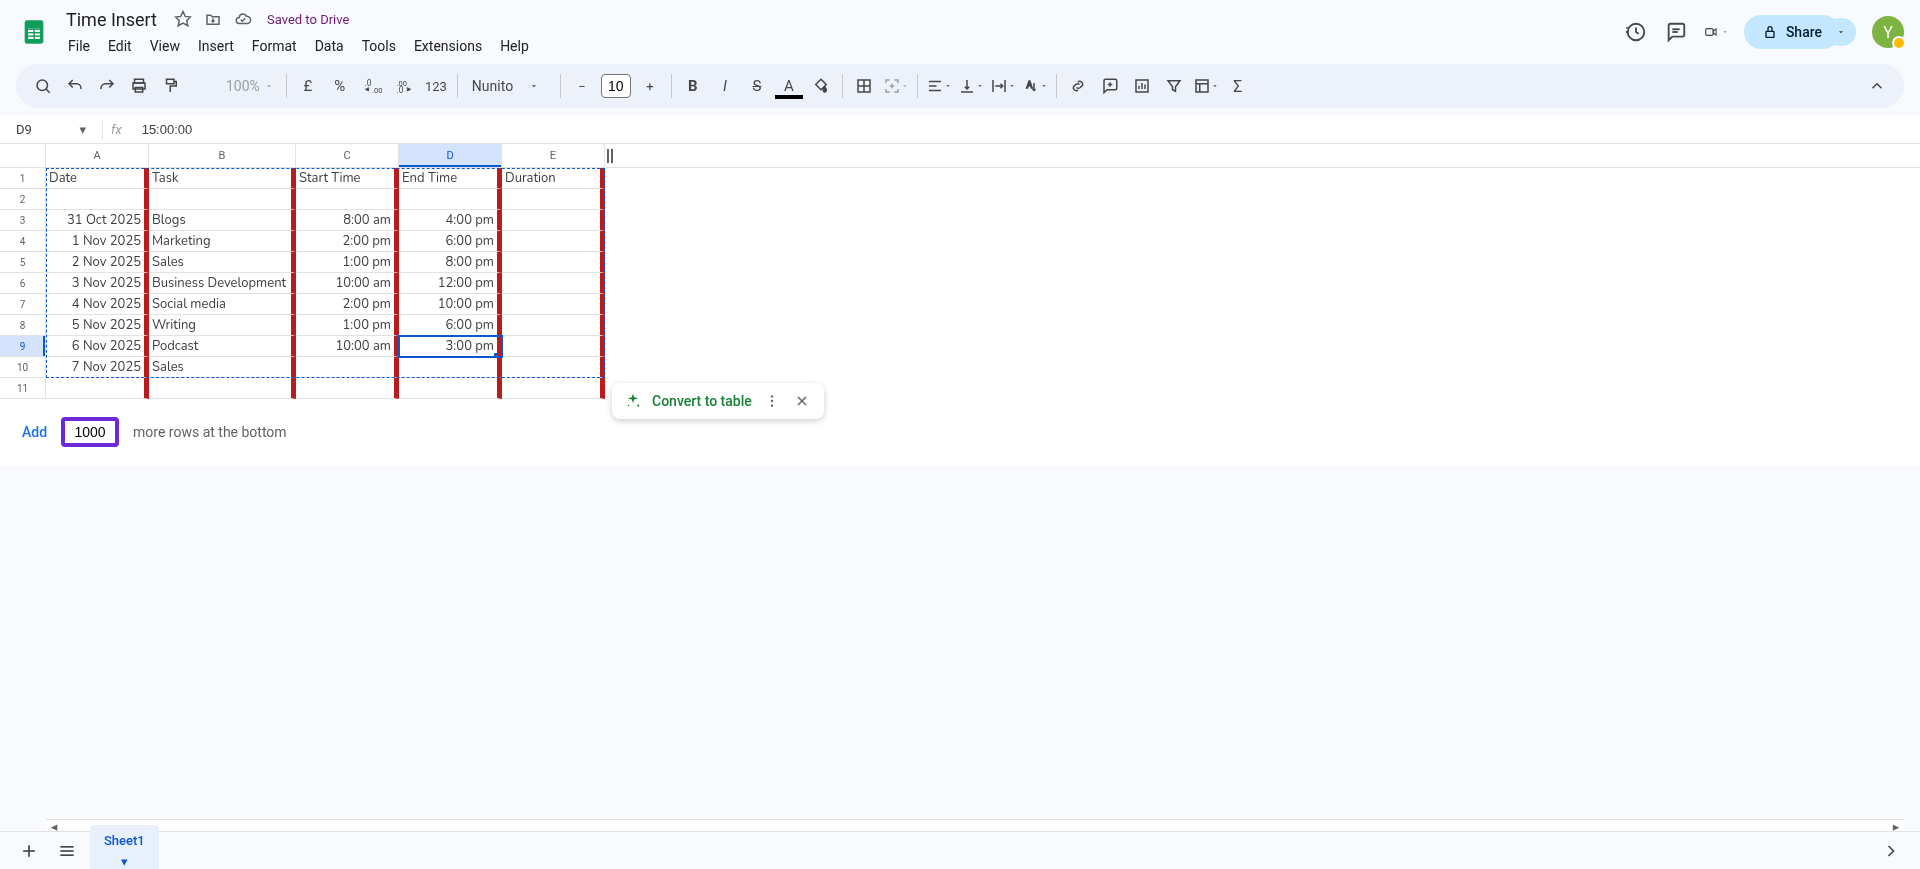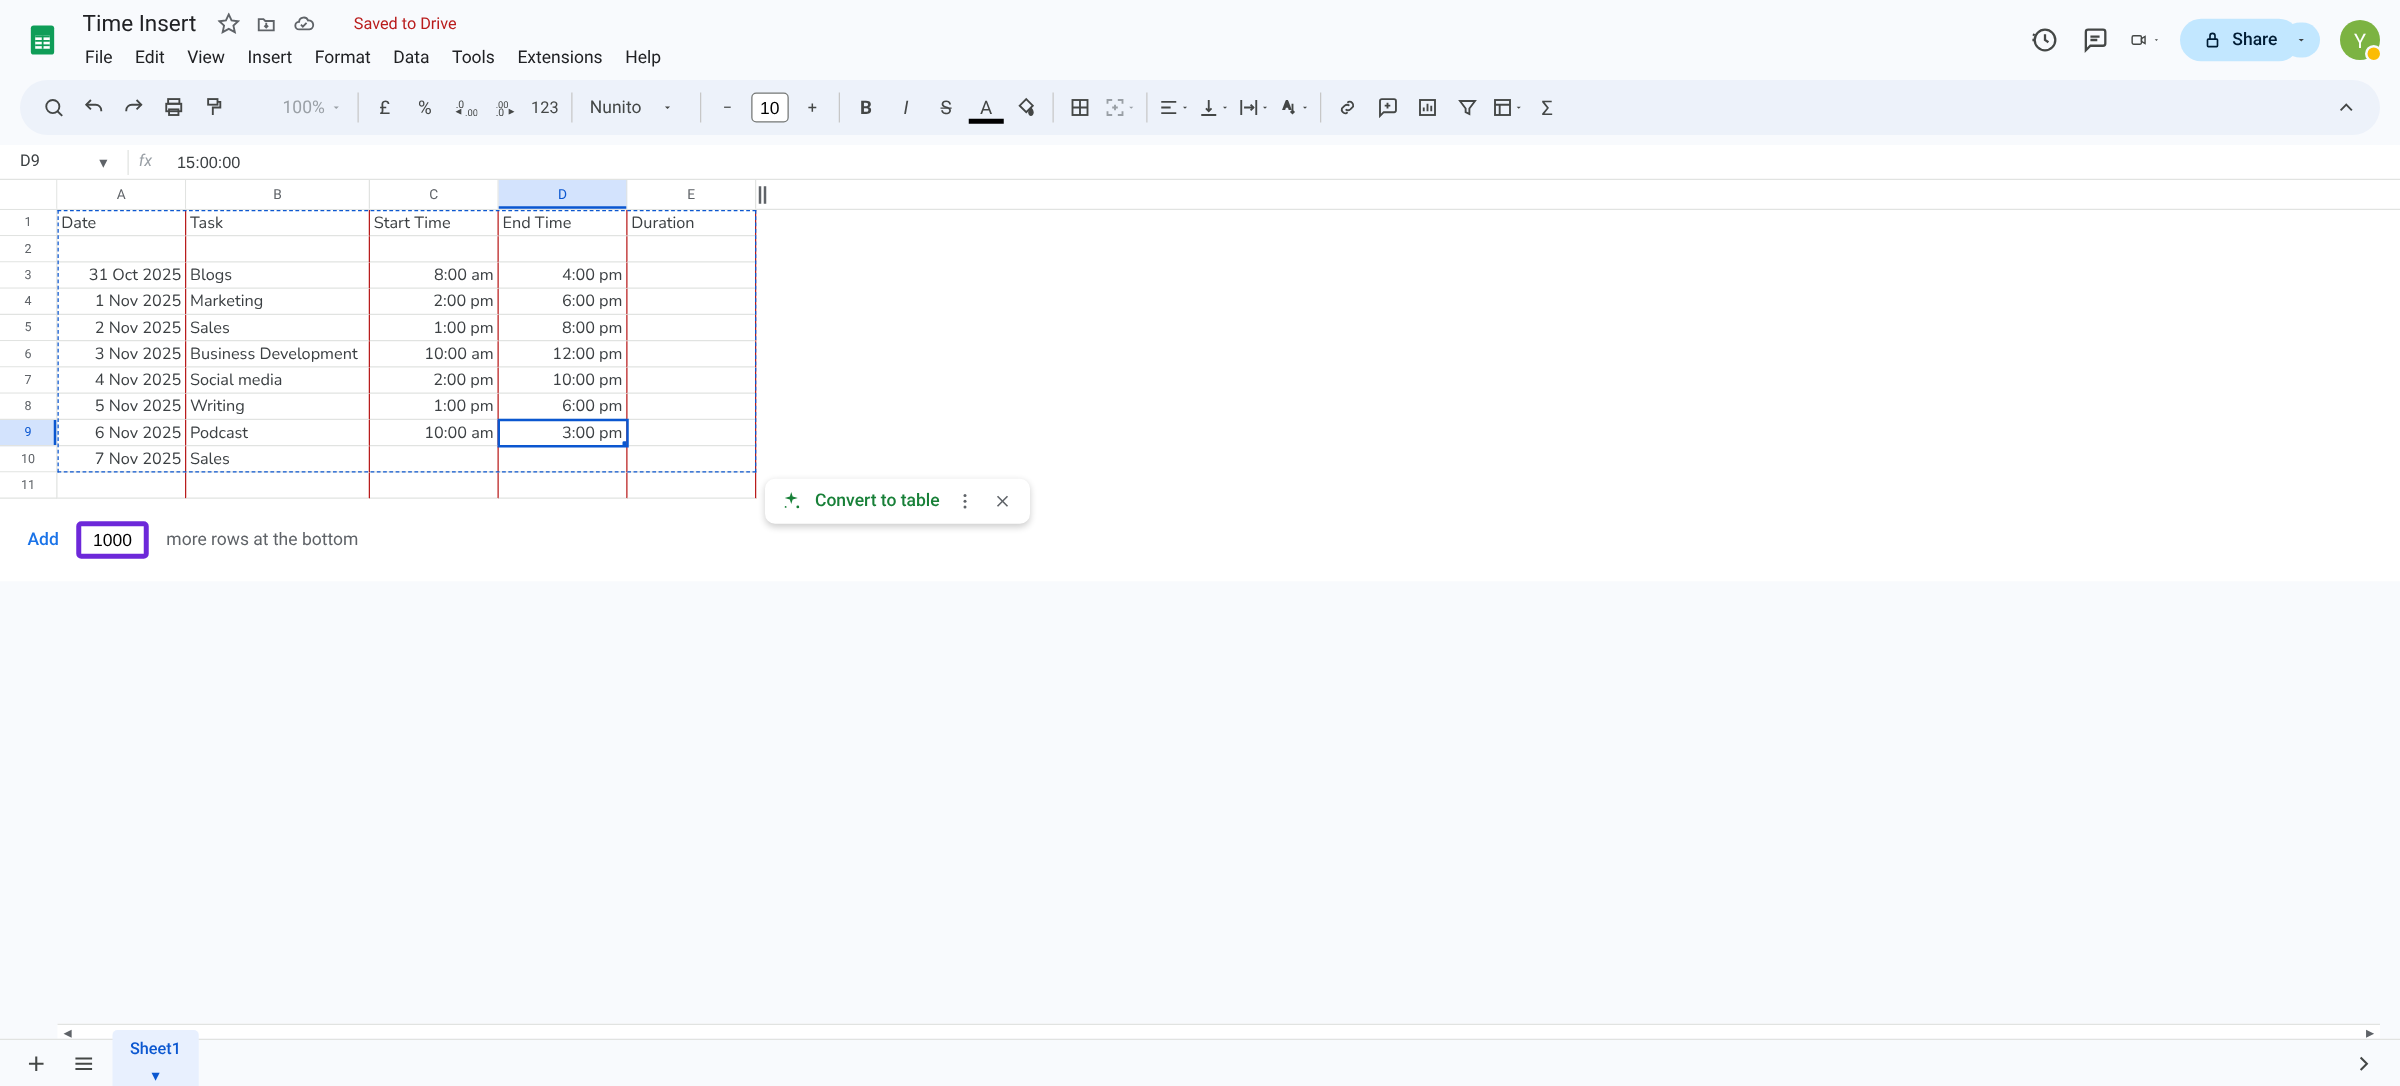--- a/index.html
+++ b/index.html
@@ -6,21 +6,21 @@
 body { font-family: "Google Sans", Roboto, Arial, sans-serif; font-size: 13px; color: #3c4043; background: #f8fafd; overflow: hidden; width: 1920px; height: 869px; }
 
 
 .title-bar { display: flex; align-items: center; padding: 8px 16px 0 16px; height: 56px; }
 .logo { width: 36px; height: 36px; display: flex; align-items: center; justify-content: center; margin-right: 8px; }
 .logo svg { width: 28px; height: 28px; }
 .title-area { flex: 1; display: flex; flex-direction: column; }
 .title-row { display: flex; align-items: center; gap: 10px; }
 .doc-title { font-size: 18px; color: #202124; padding: 2px 6px; }
 .title-icon { width: 20px; height: 20px; color: #5f6368; display: flex; align-items: center; justify-content: center; cursor: pointer; }
-.saved-status { color: #b91c1c; font-size: 13px; margin-left: 20px; }
+.saved-status { color: #701a75; font-size: 13px; margin-left: 4px; }
 .menu-row { display: flex; gap: 2px; margin-top: 2px; }
 .menu-item { padding: 4px 8px; font-size: 14px; color: #202124; border-radius: 4px; cursor: pointer; }
 .right-actions { display: flex; align-items: center; gap: 16px; margin-left: auto; }
 .action-icon { width: 24px; height: 24px; color: #444746; cursor: pointer; display: flex; align-items: center; justify-content: center; }
 .meet-btn { display: flex; align-items: center; gap: 4px; }
 .share-btn { display: flex; align-items: center; gap: 8px; background: #c2e7ff; color: #001d35; padding: 9px 18px; border-radius: 40px; font-size: 14px; font-weight: 500; cursor: pointer; }
 .share-dropdown { background: #c2e7ff; padding: 9px 10px; border-radius: 40px; margin-left: -14px; cursor: pointer; }
 .avatar { width: 32px; height: 32px; border-radius: 50%; background: #7cb342; color: white; display: flex; align-items: center; justify-content: center; font-size: 16px; position: relative; }
 .avatar-badge { position: absolute; bottom: -2px; right: -2px; width: 14px; height: 14px; background: #fbbc04; border-radius: 50%; border: 2px solid #f8fafd; }
 
@@ -50,21 +50,21 @@
 .col-headers { display: flex; height: 24px; border-bottom: 1px solid #e1e3e1; }
 .corner-box { width: 46px; border-right: 1px solid #e1e3e1; background: #fff; }
 .col-header { border-right: 1px solid #e1e3e1; text-align: center; font-size: 11px; color: #5f6368; line-height: 24px; background: #fff; position: relative; }
 .col-header.selected { background: #d3e3fd; color: #0b57d0; }
 .col-header.selected::after { content: ""; position: absolute; bottom: 0; left: 0; right: 0; height: 2px; background: #0b57d0; }
 .grid-body { position: relative; }
 .grid-row { display: flex; height: 21px; }
 .row-header { width: 46px; border-right: 1px solid #e1e3e1; border-bottom: 1px solid #e1e3e1; text-align: center; font-size: 10px; color: #5f6368; line-height: 21px; background: #fff; }
 .row-header.selected { background: #d3e3fd; color: #0b57d0; position: relative; }
 .row-header.selected::after { content: ""; position: absolute; top: 0; right: 0; bottom: 0; width: 2px; background: #0b57d0; }
-.cell { border-right: 1px solid #b91c1c; border-bottom: 1px solid #e1e3e1; padding: 0 3px; font-size: 13px; line-height: 21px; white-space: nowrap; overflow: hidden; font-family: Nunito, Arial, sans-serif; }
+.cell { border-right: 5px solid #b91c1c; border-bottom: 1px solid #e1e3e1; padding: 0 3px; font-size: 13px; line-height: 21px; white-space: nowrap; overflow: hidden; font-family: Nunito, Arial, sans-serif; }
 .cell.right { text-align: right; }
 .cell.active { outline: 2px solid #0b57d0; outline-offset: -1px; position: relative; z-index: 2; }
 .cell.active::after { content: ""; position: absolute; right: -3px; bottom: -3px; width: 6px; height: 6px; background: #0b57d0; border-radius: 1px; }
 .marching-ants { position: absolute; border: 1px dashed #0b57d0; pointer-events: none; z-index: 1; }
 .col-resize { width: 10px; display:flex; align-items:center; justify-content:center; }
 .col-resize span { display:inline-block; width:2px; height:14px; background:#5f6368; margin:0 1px; }
 
 
 .add-rows { display: flex; align-items: center; gap: 14px; padding: 18px 22px; font-size: 14px; color: #5f6368; }
 .add-link { color: #1a73e8; font-weight: 500; cursor: pointer; }

